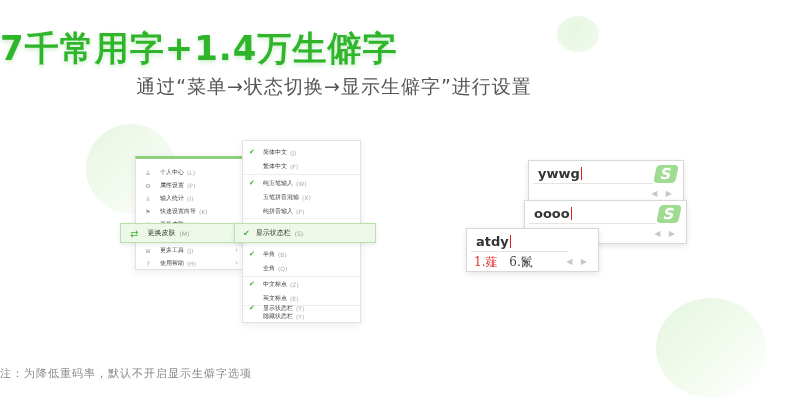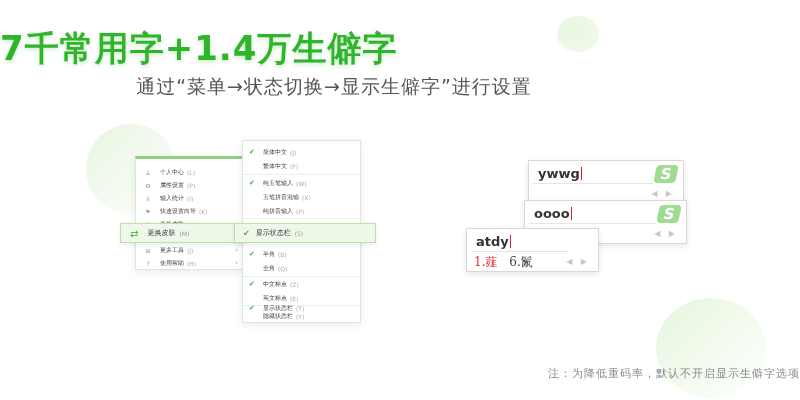--- a/index.html
+++ b/index.html
@@ -6,21 +6,21 @@
   html, body { width: 800px; height: 400px; overflow: hidden; background: #ffffff; }
   body { position: relative; font-family: "DejaVu Sans", "Liberation Sans", sans-serif; color: #333; }
 
   .blob { position: absolute; border-radius: 50%; pointer-events: none; }
   .blob-top { left: 557px; top: 16px; width: 42px; height: 36px; background: radial-gradient(circle at 40% 40%, #e6f6e0 0%, #eef9ea 70%, rgba(255,255,255,0) 100%); }
   .blob-left { left: 86px; top: 124px; width: 90px; height: 90px; background: linear-gradient(135deg, #e8f6e2 0%, #f4fbf1 60%, rgba(255,255,255,0) 100%); }
   .blob-right { left: 656px; top: 298px; width: 110px; height: 100px; background: linear-gradient(135deg, #e6f5df 0%, #f3fbef 55%, rgba(255,255,255,0.2) 100%); }
 
   .title { position: absolute; left: 0; top: 26px; width: 800px; text-align: left; font-size: 34px; font-weight: bold; color: #2fb52a; letter-spacing: 1px; text-shadow: 0 2px 4px rgba(47,181,42,0.25); }
   .subtitle { position: absolute; left: 0; top: 74px; width: 668px; text-align: center; font-size: 19px; color: #555; letter-spacing: 1px; }
-  .note { position: absolute; left: 0; top: 366px; width: 800px; text-align: right; font-size: 11px; color: #888; letter-spacing: 1px; }
+  .note { position: absolute; left: 0; top: 366px; width: 800px; text-align: left; font-size: 11px; color: #888; letter-spacing: 1px; }
 
   
   .menu { position: absolute; background: #fff; border: 1px solid #e2e2e2; box-shadow: 0 2px 8px rgba(0,0,0,0.08); }
   .menu-main { left: 135px; top: 156px; width: 108px; height: 114px; border-top: 3px solid #8fd07e; }
   .menu-sub { left: 242px; top: 140px; width: 119px; height: 183px; }
   .mi { position: absolute; left: 0; width: 100%; height: 14px; font-size: 6px; color: #444; display: flex; align-items: center; white-space: nowrap; }
   .mi .ic { width: 8px; font-size: 6px; color: #999; margin-left: 8px; margin-right: 8px; text-align: center; }
   .mi .hk { color: #aaa; margin-left: 3px; }
   .mi .arr { position: absolute; right: 4px; color: #999; font-size: 7px; }
   .sub .mi .ck { width: 8px; margin-left: 6px; margin-right: 6px; color: #3cb43a; font-size: 7px; }

